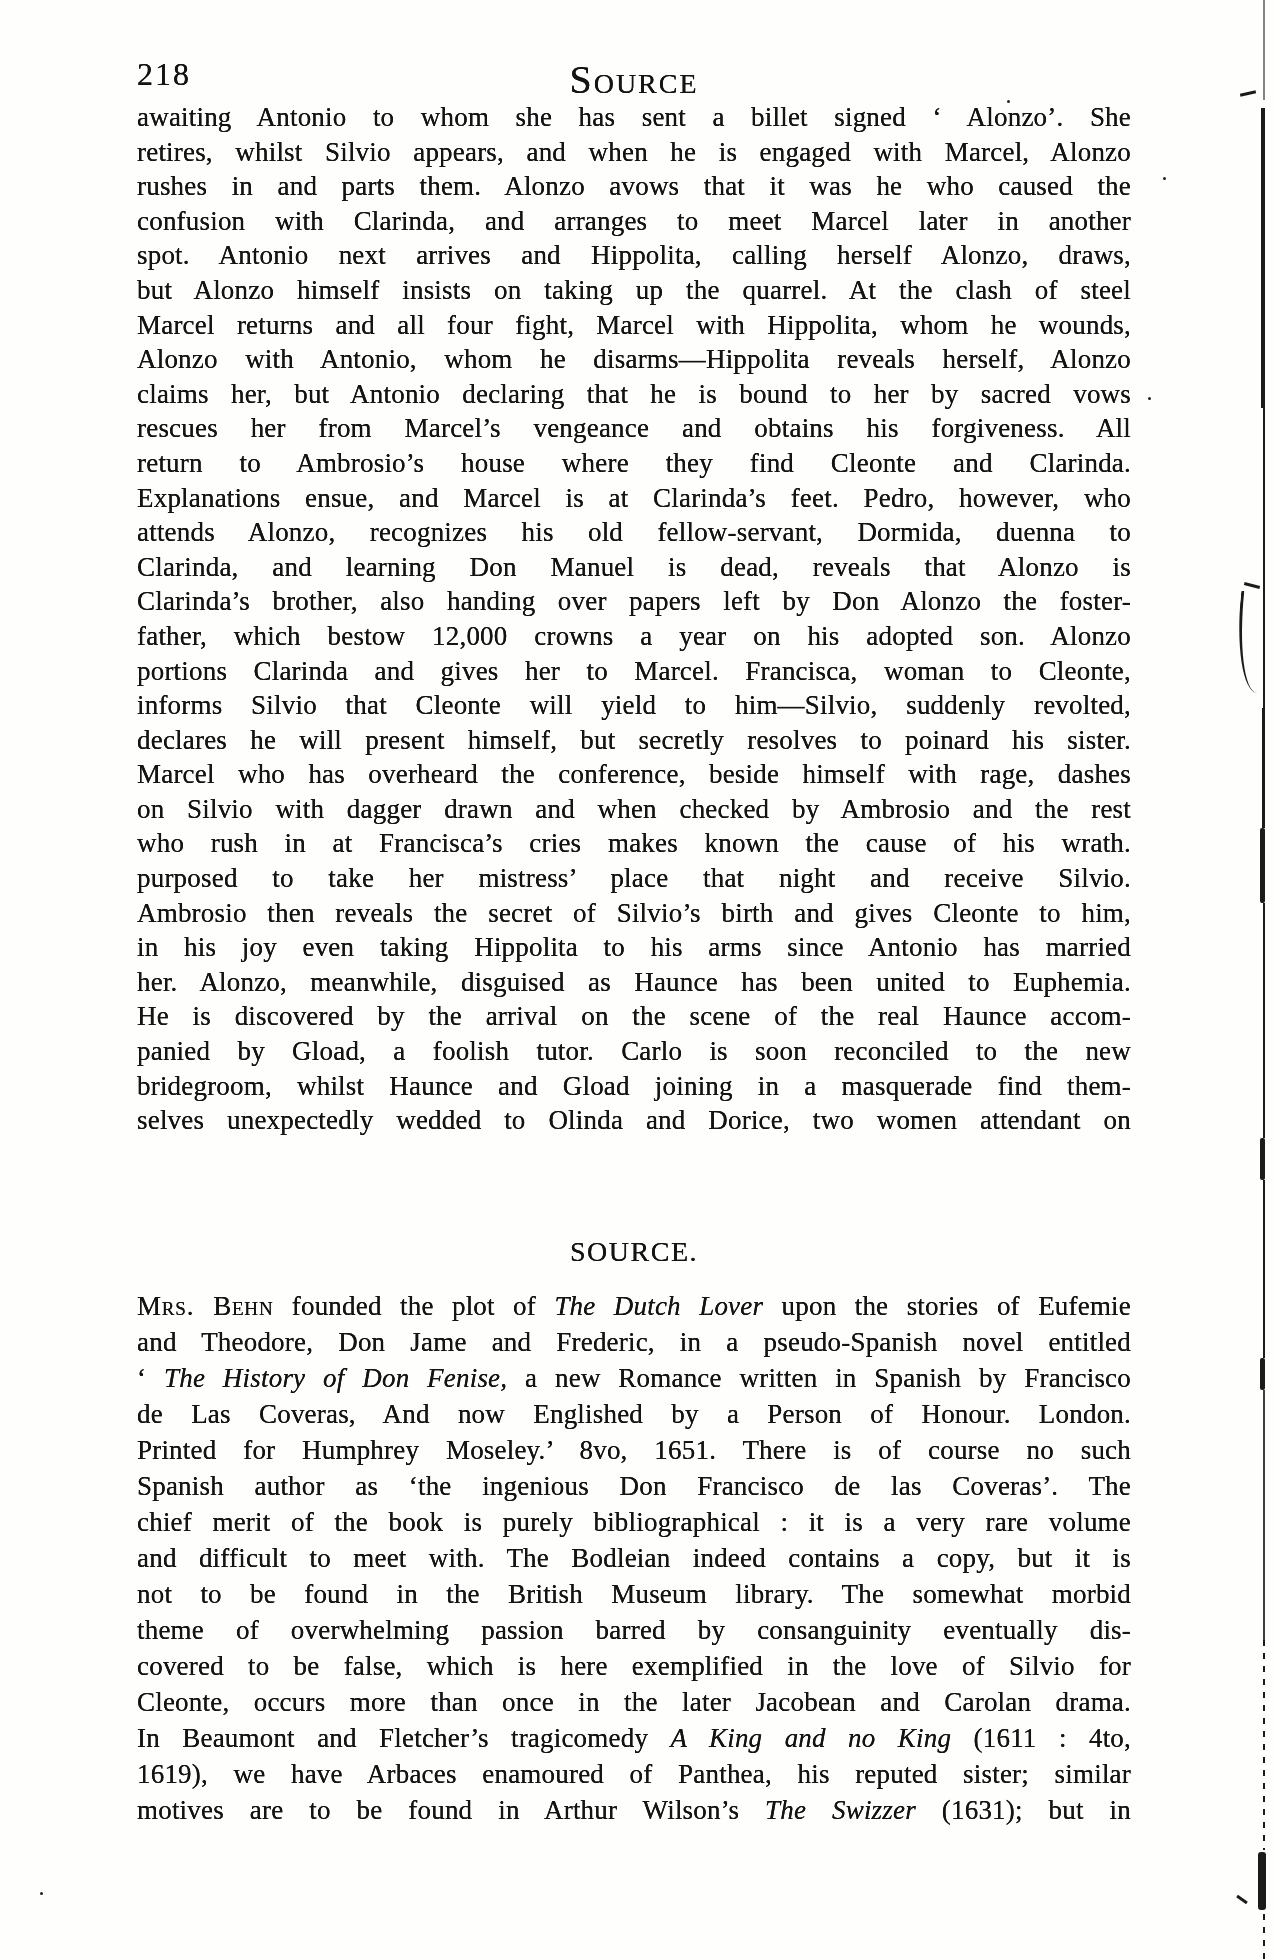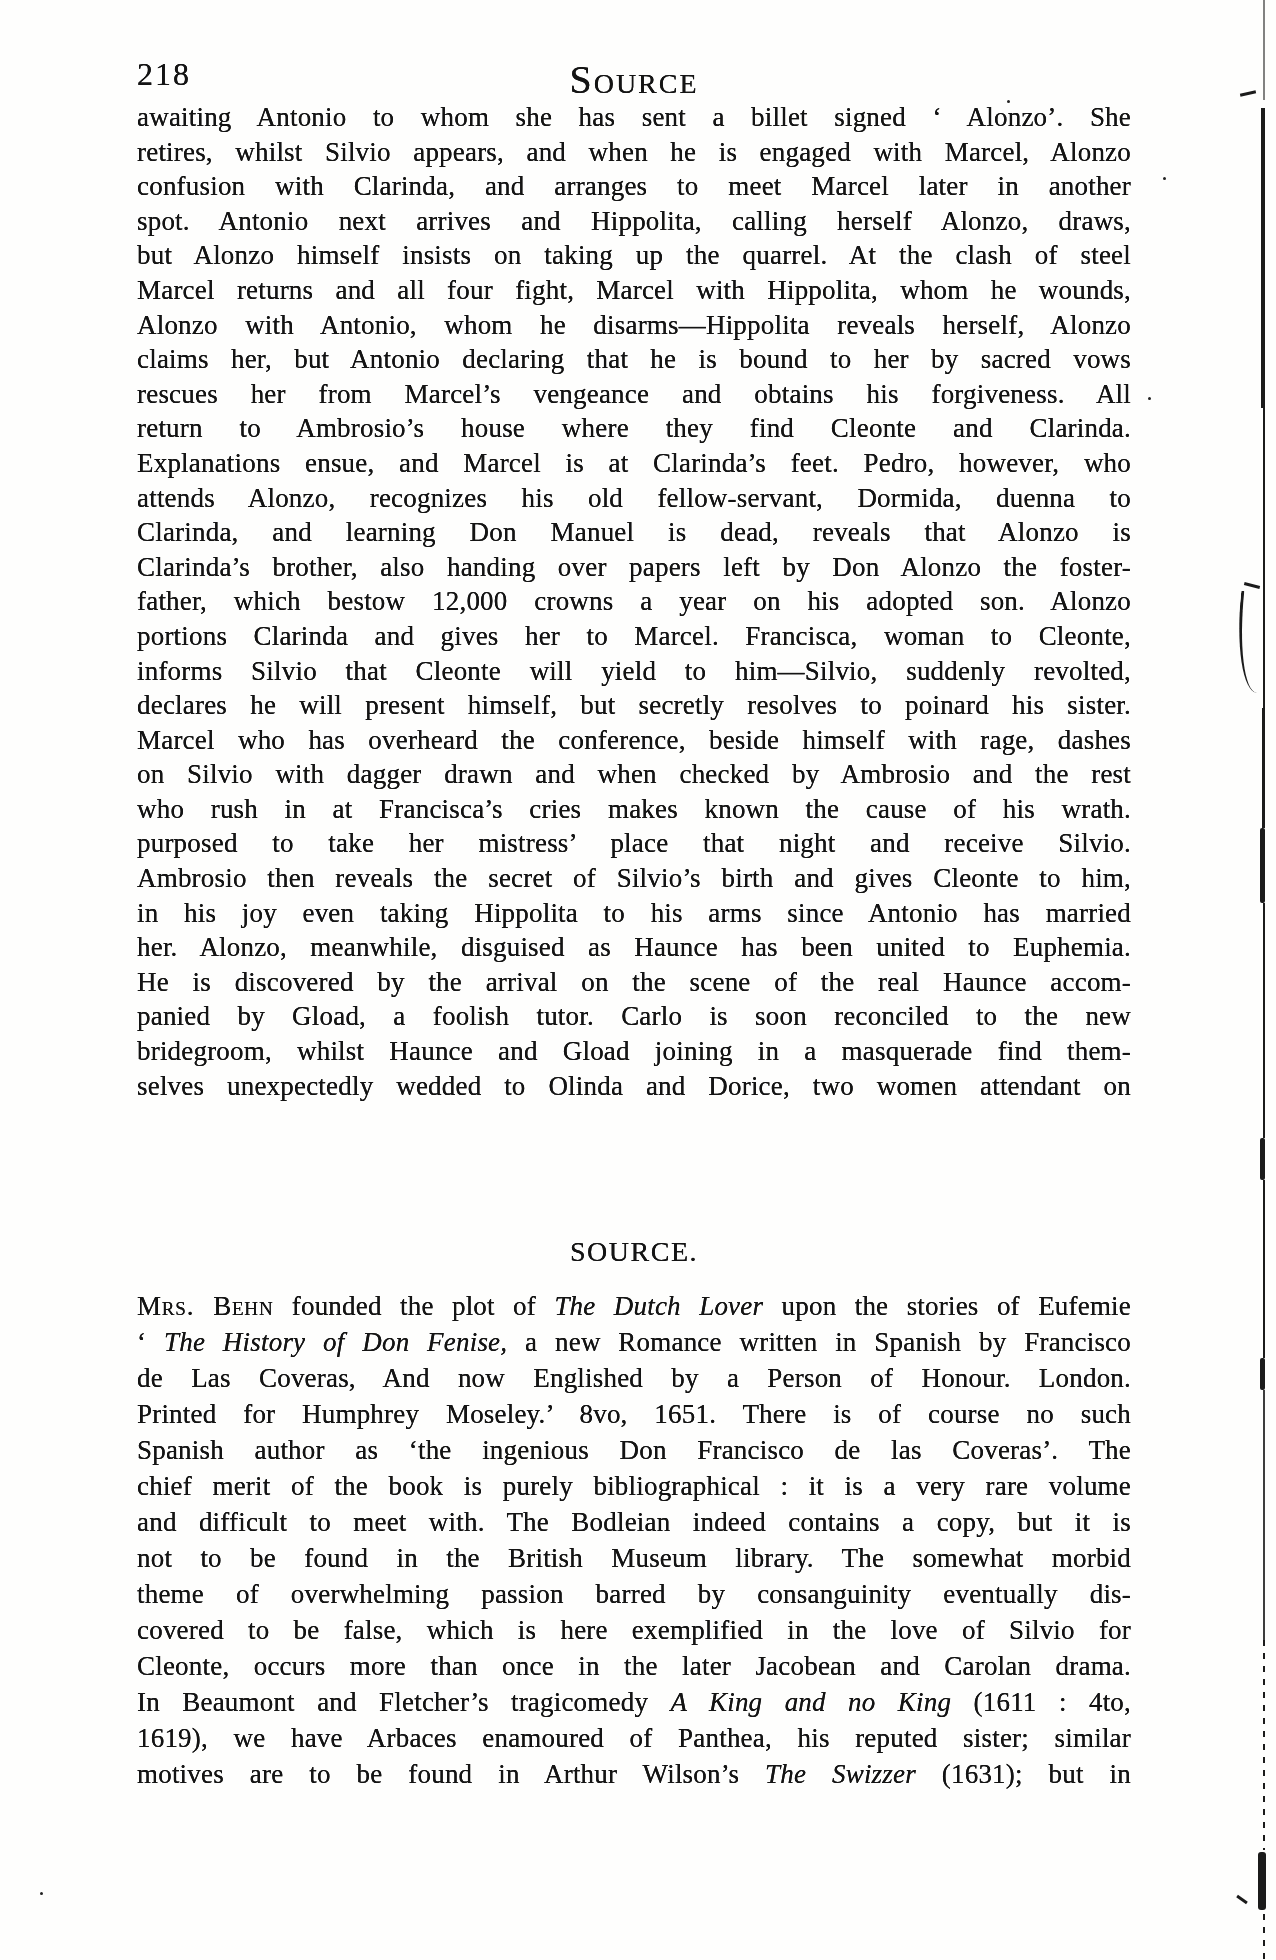--- a/index.html
+++ b/index.html
@@ -55,20 +55,21 @@
 <div class="page">
 
   <div class="textblock runhead">
     <div class="pagenum">218</div>
     <div class="headtitle">Source</div>
   </div>
 
   <div class="textblock para para1">
       <div class="tline"><span>awaiting Antonio to whom she has sent a billet signed ‘ Alonzo’. She</span></div>
       <div class="tline"><span>retires, whilst Silvio appears, and when he is engaged with Marcel, Alonzo</span></div>
+      <div class="tline"><span>rushes in and parts them. Alonzo avows that it was he who caused the</span></div>
       <div class="tline"><span>confusion with Clarinda, and arranges to meet Marcel later in another</span></div>
       <div class="tline"><span>spot. Antonio next arrives and Hippolita, calling herself Alonzo, draws,</span></div>
       <div class="tline"><span>but Alonzo himself insists on taking up the quarrel. At the clash of steel</span></div>
       <div class="tline"><span>Marcel returns and all four fight, Marcel with Hippolita, whom he wounds,</span></div>
       <div class="tline"><span>Alonzo with Antonio, whom he disarms—Hippolita reveals herself, Alonzo</span></div>
       <div class="tline"><span>claims her, but Antonio declaring that he is bound to her by sacred vows</span></div>
       <div class="tline"><span>rescues her from Marcel’s vengeance and obtains his forgiveness. All</span></div>
       <div class="tline"><span>return to Ambrosio’s house where they find Cleonte and Clarinda.</span></div>
       <div class="tline"><span>Explanations ensue, and Marcel is at Clarinda’s feet. Pedro, however, who</span></div>
       <div class="tline"><span>attends Alonzo, recognizes his old fellow-servant, Dormida, duenna to</span></div>
@@ -88,20 +89,21 @@
       <div class="tline"><span>He is discovered by the arrival on the scene of the real Haunce accom-</span></div>
       <div class="tline"><span>panied by Gload, a foolish tutor. Carlo is soon reconciled to the new</span></div>
       <div class="tline"><span>bridegroom, whilst Haunce and Gload joining in a masquerade find them-</span></div>
       <div class="tline"><span>selves unexpectedly wedded to Olinda and Dorice, two women attendant on</span></div>
     </div>
 
   <div class="textblock sechead">SOURCE.</div>
 
   <div class="textblock para para2">
       <div class="tline"><span class="sc">Mrs. Behn</span><span> founded the plot of </span><span class="it">The Dutch Lover</span><span> upon the stories of Eufemie</span></div>
+      <div class="tline"><span>and Theodore, Don Jame and Frederic, in a pseudo-Spanish novel entitled</span></div>
       <div class="tline"><span>‘ </span><span class="it">The History of Don Fenise,</span><span> a new Romance written in Spanish by Francisco</span></div>
       <div class="tline"><span>de Las Coveras, And now Englished by a Person of Honour. London.</span></div>
       <div class="tline"><span>Printed for Humphrey Moseley.’ 8vo, 1651. There is of course no such</span></div>
       <div class="tline"><span>Spanish author as ‘the ingenious Don Francisco de las Coveras’. The</span></div>
       <div class="tline"><span>chief merit of the book is purely bibliographical : it is a very rare volume</span></div>
       <div class="tline"><span>and difficult to meet with. The Bodleian indeed contains a copy, but it is</span></div>
       <div class="tline"><span>not to be found in the British Museum library. The somewhat morbid</span></div>
       <div class="tline"><span>theme of overwhelming passion barred by consanguinity eventually dis-</span></div>
       <div class="tline"><span>covered to be false, which is here exemplified in the love of Silvio for</span></div>
       <div class="tline"><span>Cleonte, occurs more than once in the later Jacobean and Carolan drama.</span></div>

